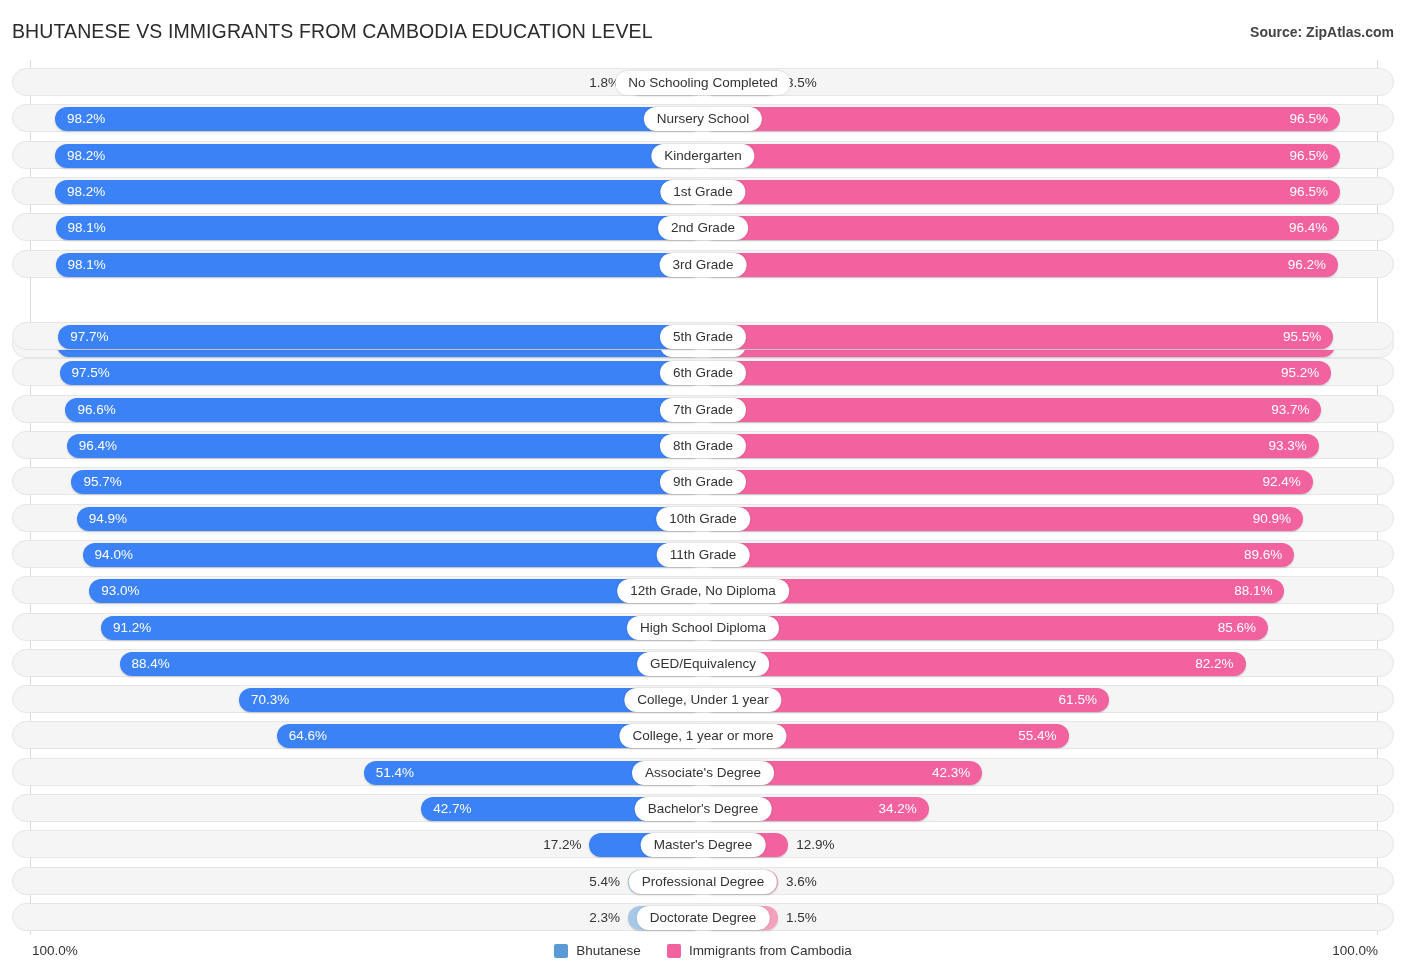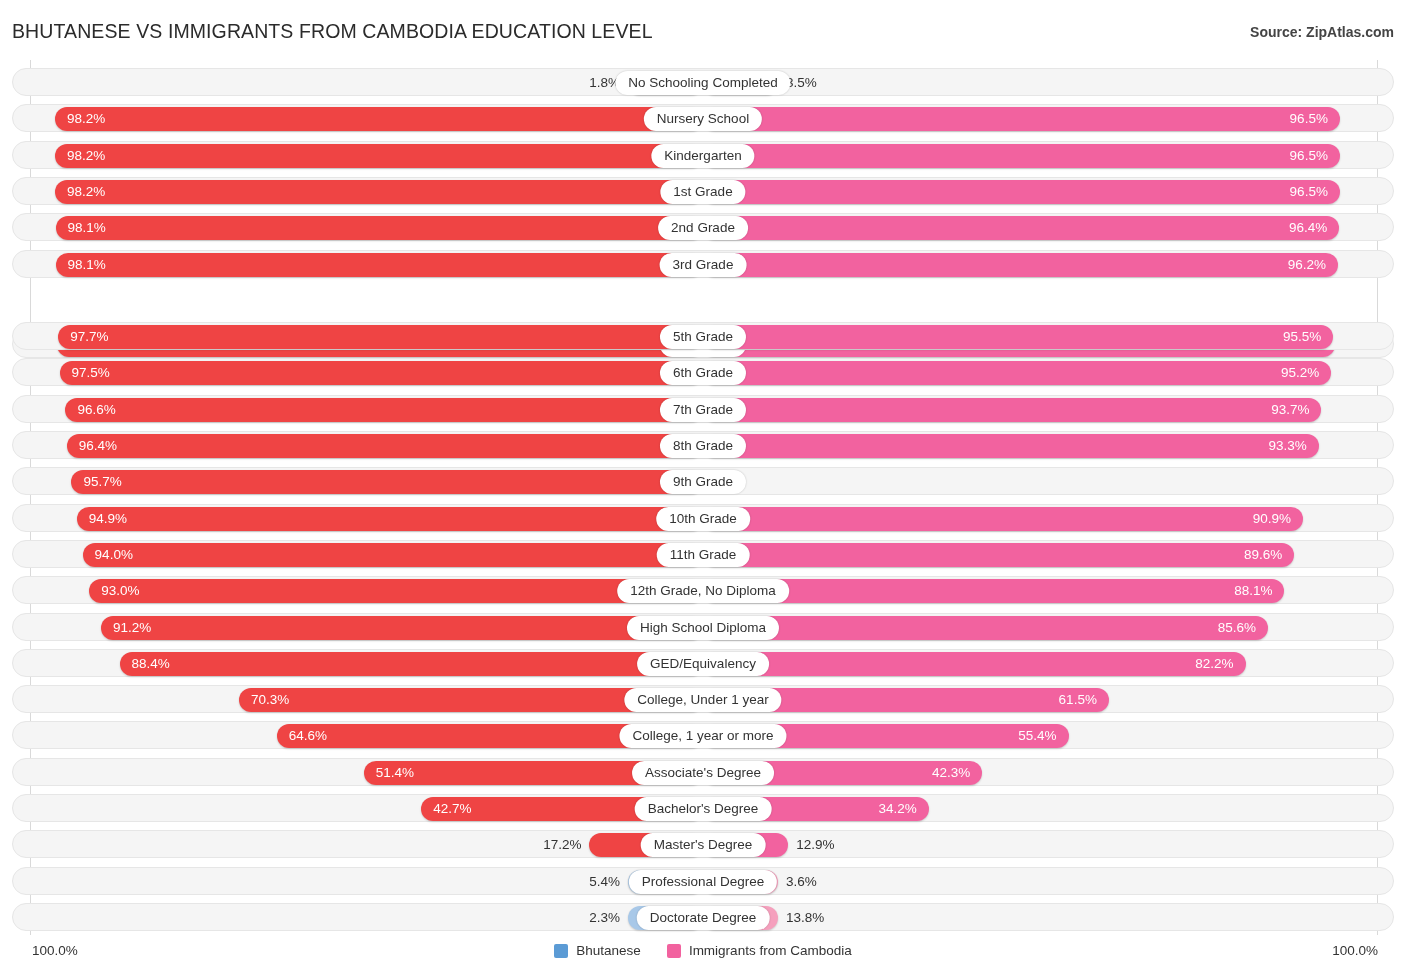--- a/index.html
+++ b/index.html
@@ -89,21 +89,21 @@
     justify-content: flex-start;
     align-items: center;
   }
 
   .bar {
     height: 24px;
     border-radius: 12px;
     position: relative;
     box-shadow: 0 1px 2px rgba(0,0,0,0.18);
   }
-  .bar-left  { background: #ef4444; }
+  .bar-left  { background: #3b82f6; }
   .bar-right { background: #f2629f; }
   .bar-left.pale  { background: #a8c8e8; }
   .bar-right.pale { background: #f5a0bd; }
 
   .val {
     position: absolute;
     top: 0;
     height: 24px;
     line-height: 24px;
     font-size: 13.5px;
@@ -332,20 +332,25 @@
             </div>
           </div>
           <div class="cat-label">8th Grade</div>
         </div>
         <div class="row" style="top: 407.3px;">
           <div class="bar-wrap-left">
             <div class="bar bar-left" style="width: 631.62px;">
               <span class="val val-in val-left-in">95.7%</span>
             </div>
           </div>
+          <div class="bar-wrap-right">
+            <div class="bar bar-right" style="width: 609.84px;">
+              <span class="val val-in val-right-in">92.4%</span>
+            </div>
+          </div>
           <div class="cat-label">9th Grade</div>
         </div>
         <div class="row" style="top: 443.6px;">
           <div class="bar-wrap-left">
             <div class="bar bar-left" style="width: 626.34px;">
               <span class="val val-in val-left-in">94.9%</span>
             </div>
           </div>
           <div class="bar-wrap-right">
             <div class="bar bar-right" style="width: 599.94px;">
@@ -485,21 +490,21 @@
           <div class="cat-label">Professional Degree</div>
         </div>
         <div class="row" style="top: 842.9px;">
           <div class="bar-wrap-left">
             <div class="bar bar-left pale" style="width: 75px;">
               <span class="val val-out val-left-out">2.3%</span>
             </div>
           </div>
           <div class="bar-wrap-right">
             <div class="bar bar-right pale" style="width: 75px;">
-              <span class="val val-out val-right-out">13.8%</span>
+              <span class="val val-out val-right-out">1.5%</span>
             </div>
           </div>
           <div class="cat-label">Doctorate Degree</div>
         </div>
       </div>
   </div>
 
   <div id="footer">
     <div id="axis-min">100.0%</div>
     <div id="axis-max">100.0%</div>

